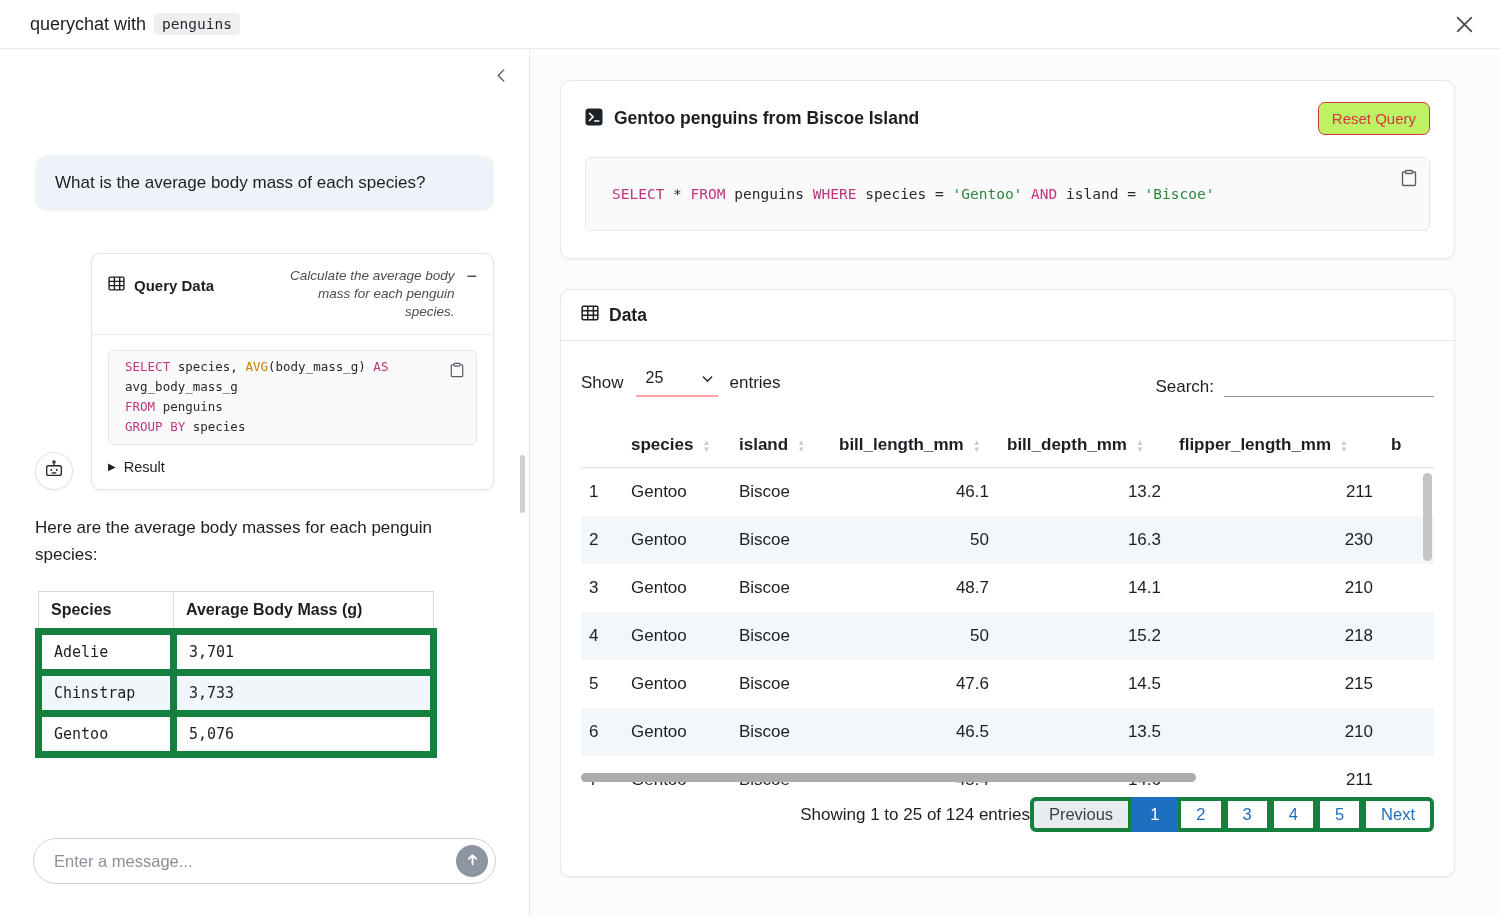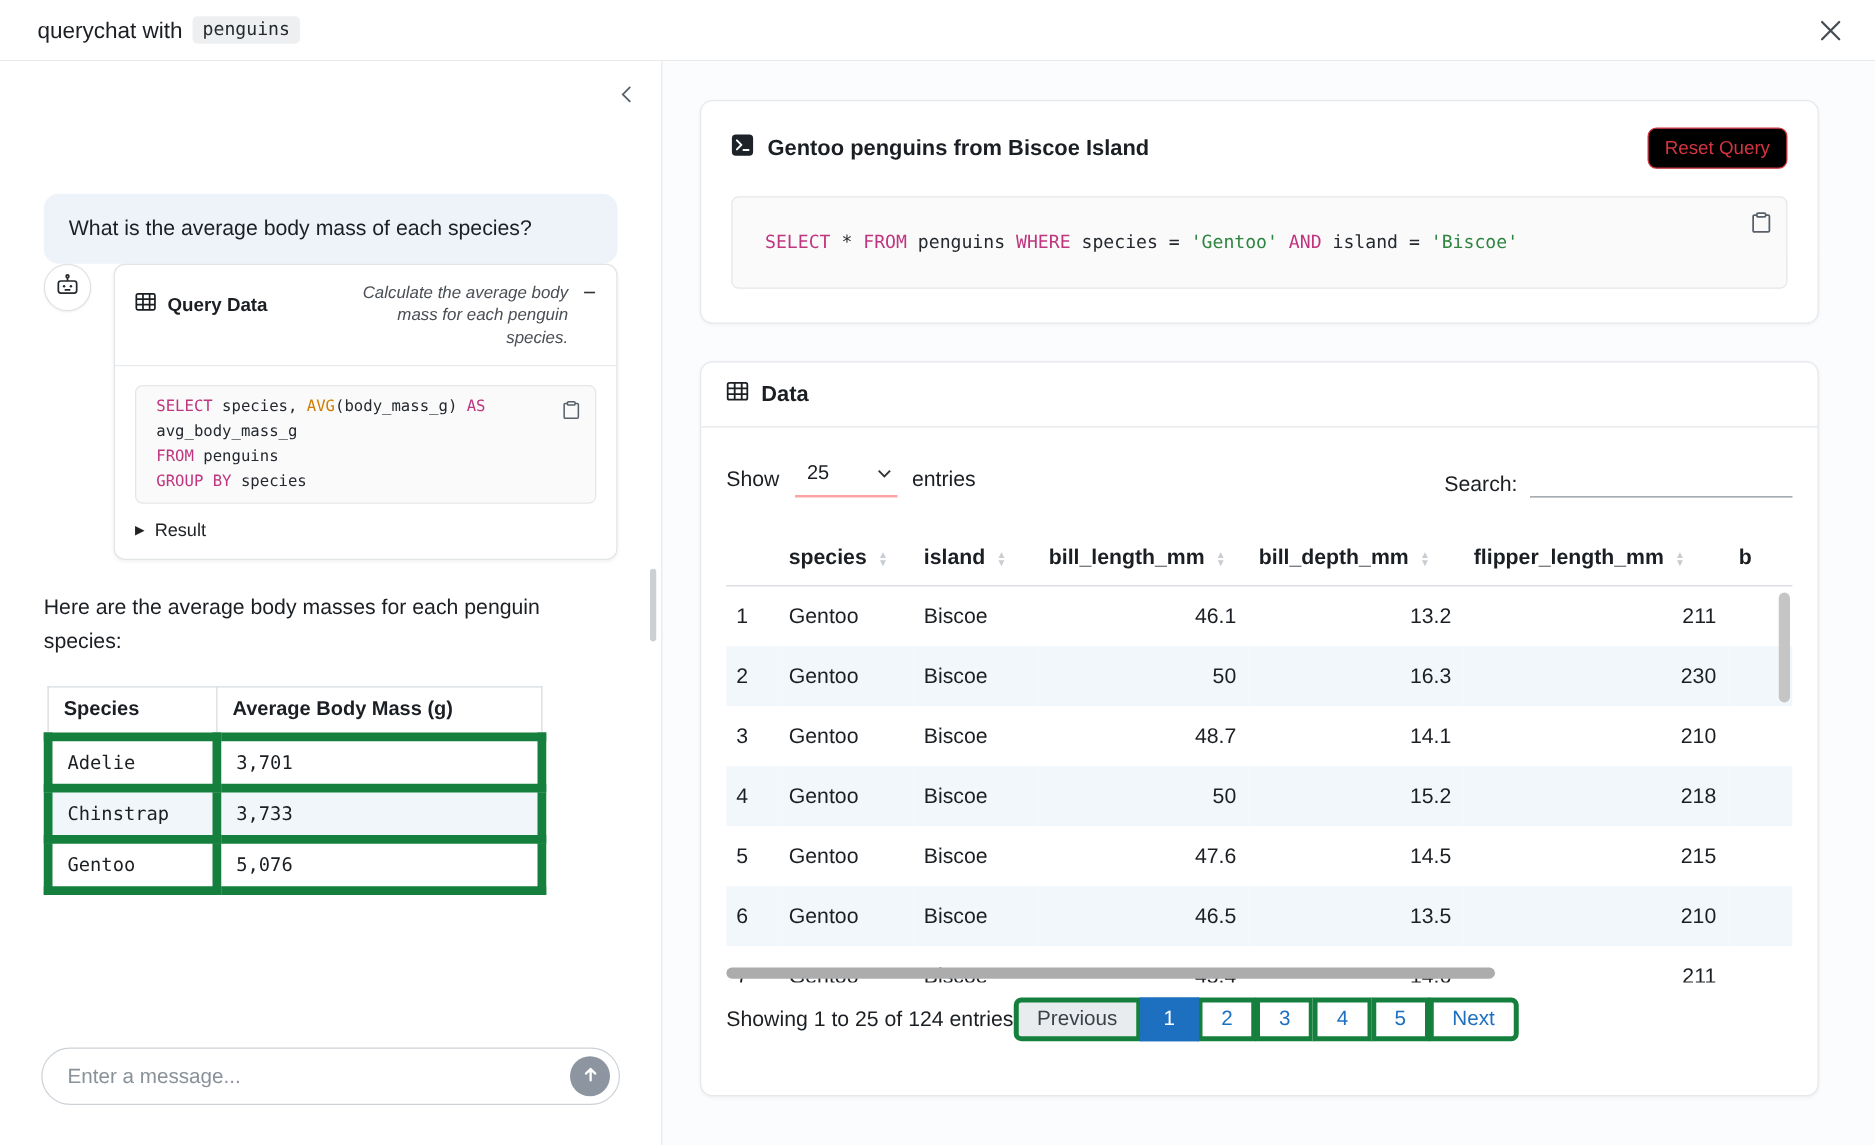--- a/index.html
+++ b/index.html
@@ -27,21 +27,21 @@
   .layout{display:flex;height:867px}
 
   
   .chat-panel{width:530px;min-width:530px;border-right:1px solid #e4e7ea;
     display:flex;flex-direction:column;position:relative;background:#fff}
   .collapse-btn{position:absolute;top:14px;right:16px;background:none;border:none;line-height:0;padding:4px}
   .panel-scrollbar{position:absolute;right:4px;top:406px;width:5px;height:58px;background:#ccd0d4;border-radius:3px}
   .messages{flex:1;padding:0 35px;overflow:hidden}
   .user-msg{margin-top:106px;background:var(--user-bubble);border-radius:12px;
     padding:14px 20px;font-size:17px;line-height:1.65;max-width:462px}
-  .assistant-row{display:flex;gap:18px;align-items:flex-start}
+  .assistant-row{margin-top:42px;display:flex;gap:18px;align-items:flex-end}
   .avatar{width:38px;height:38px;border-radius:50%;border:1px solid #dfe3e6;
     box-shadow:0 1px 2px rgba(0,0,0,.06);display:flex;align-items:center;justify-content:center;flex:none;background:#fff}
   .tool-card{flex:1;border:1px solid #e2e5e8;border-radius:9px;background:#fff;
     box-shadow:0 1px 3px rgba(0,0,0,.05)}
   .tool-header{display:flex;align-items:flex-start;padding:13px 14px 12px 16px;border-bottom:1px solid #e9ecef}
   .tool-header-left{display:flex;align-items:center;gap:9px;margin-top:8px}
   .tool-title{font-size:15px;font-weight:700;white-space:nowrap}
   .tool-header-right{margin-left:auto;display:flex;gap:10px;align-items:flex-start}
   .tool-subtitle{font-style:italic;font-size:13.5px;color:#4a4f55;text-align:right;
     max-width:178px;line-height:1.35}
@@ -75,21 +75,21 @@
     background:#8d95a0;border:none;display:flex;align-items:center;justify-content:center}
 
   
   .main-panel{flex:1;background:#fbfcfd;padding:31px 45px 28px 30px;overflow:hidden}
   .card{background:#fff;border:1px solid #e6e8ea;border-radius:10px;box-shadow:0 1px 3px rgba(0,0,0,.05)}
 
   .query-card{padding:21px 24px 27px}
   .query-header{display:flex;align-items:center;gap:11px;margin-bottom:22px}
   .query-title{font-size:17.5px;font-weight:700}
   .reset-btn{margin-left:auto;color:var(--danger-red);border:1px solid var(--danger-red);
-    background:#000000;border-radius:7px;padding:7px 13px;font-size:15px}
+    background:#bef264;border-radius:7px;padding:7px 13px;font-size:15px}
   .code-lg{padding:26px 26px;font-size:14.5px;line-height:1.4}
 
   .data-card{margin-top:30px;height:588px;display:flex;flex-direction:column}
   .data-header{display:flex;align-items:center;gap:10px;padding:14px 20px;border-bottom:1px solid #e6e8ea}
   .data-title{font-size:17.5px;font-weight:700}
   .data-body{padding:20px 20px 0;flex:1;display:flex;flex-direction:column}
 
   .controls{display:flex;justify-content:space-between;align-items:flex-end;margin-top:8px}
   .show-control{font-size:17px;display:flex;align-items:center;gap:12px}
   .page-select{display:inline-flex;align-items:center;justify-content:space-between;width:82px;
@@ -106,21 +106,21 @@
   table.data td.num{text-align:right;padding-right:10px}
   table.data tbody tr:nth-child(even){background:var(--stripe)}
   .col-idx{width:42px}
   .col-0{width:108px}.col-1{width:100px}.col-2{width:168px}.col-3{width:172px}.col-4{width:212px}
   .sort{display:inline-flex;flex-direction:column;margin-left:9px;vertical-align:middle}
   .sort span{font-size:8px;line-height:7px;color:#c8cdd2}
 
   .h-thumb{position:absolute;left:0;bottom:3px;width:615px;height:9px;background:#acacac;border-radius:5px}
   .v-thumb{position:absolute;right:2px;top:48px;width:9px;height:88px;background:#c5c5c5;border-radius:5px}
 
-  .data-footer{display:flex;justify-content:flex-start;align-items:center;margin-top:12px;padding-bottom:8px}
+  .data-footer{display:flex;justify-content:flex-end;align-items:center;margin-top:12px;padding-bottom:8px}
   .info-text{font-size:17px}
   .pagination{display:flex;list-style:none}
   .page-btn{min-width:40px;height:35px;padding:0 15px;font-size:16.5px;border:4px solid #15803d;
     background:#fff;color:var(--accent-blue);margin-left:-1px}
   .page-btn.prev{background:#e9ecef;color:#3b4148;border-radius:6px 0 0 6px;margin-left:0}
   .page-btn.next{border-radius:0 6px 6px 0}
   .page-btn.active{background:var(--accent-blue);border-color:var(--accent-blue);color:#fff;position:relative}
 </style>
 </head>
 <body>

